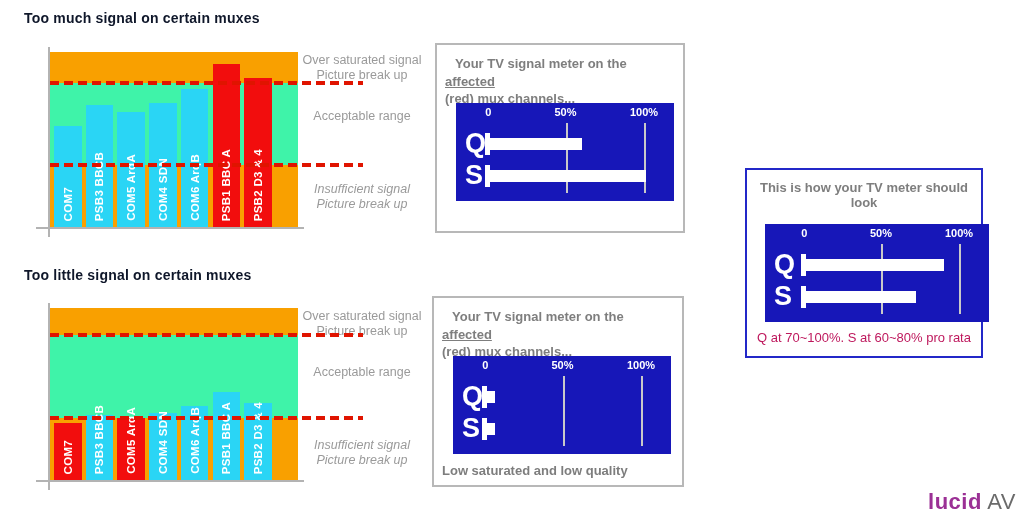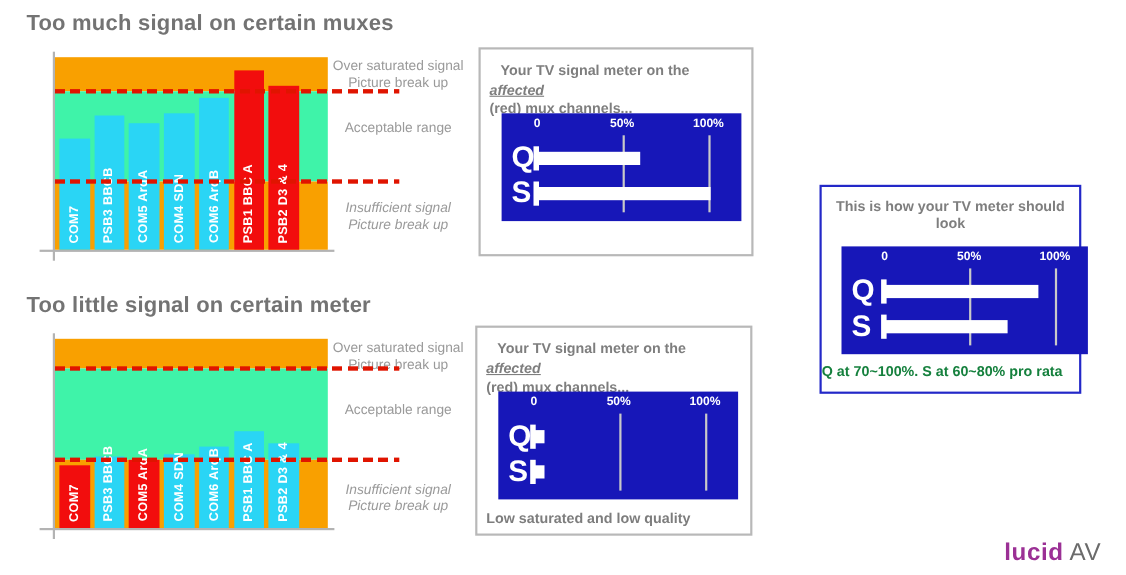--- a/index.html
+++ b/index.html
@@ -1,20 +1,20 @@
 <!DOCTYPE html>
 <html><head>
 <meta charset="utf-8">
 <style>
   html,body{margin:0;padding:0;background:#fff;}
   .stage{position:relative;width:1024px;height:523px;background:#ffffff;overflow:hidden;
          font-family:"Liberation Sans",sans-serif;}
 
   
-  .chart-title{position:absolute;left:24px;font-size:20px;font-weight:bold;color:#737373;letter-spacing:.2px;}
+  .chart-title{position:absolute;left:24px;font-size:14px;font-weight:bold;color:#0f172a;letter-spacing:.2px;}
 
   
   .chart{position:absolute;left:0;width:1024px;}
   .plot{position:absolute;left:50px;width:248px;overflow:visible;}
   .zone{position:absolute;left:0;right:0;}
   .zone-over{background:#F9A000;}
   .zone-ok{background:#3FF3A9;}
   .zone-under{background:#F9A000;}
   .c1 .plot{height:175px;}
   .c1 .zone-over{top:0;height:31px;}
@@ -48,27 +48,27 @@
   .zl-acc{top:57px;}
   .zl-ins{top:130px;font-style:italic;}
 
   
   .panel{position:absolute;background:#ffffff;box-sizing:border-box;}
   .panel-gray{border:2px solid #b8b8b8;}
   .panel-blue{border:2px solid #2328C8;}
   .panel-header{position:absolute;top:10px;left:8px;right:8px;color:#7e7e7e;
                 font-size:13px;font-weight:bold;line-height:17.5px;}
   .ph-line1{text-indent:10px;}
-  .em-affected{font-style:italic;text-decoration:underline;}
+  .em-affected{text-decoration:underline;}
   .panel-header-center{position:absolute;top:10px;left:6px;right:6px;text-align:center;
                 color:#7e7e7e;font-size:13px;font-weight:bold;}
   .panel-caption{position:absolute;left:8px;bottom:7px;color:#7d7d7d;
                  font-size:13px;font-weight:bold;}
-  .panel-caption-center{position:absolute;left:0;right:0;bottom:11px;text-align:left;
-                 color:#15803d;font-size:13px;font-weight:bold;}
+  .panel-caption-center{position:absolute;left:0;right:0;bottom:11px;text-align:center;
+                 color:#be185d;font-size:13px;font-weight:normal;}
 
   
   .bluebox{position:absolute;background:#1717B8;}
   .bb-mid{left:19px;top:58px;width:218px;height:98px;}
   .bb-ref{left:18px;top:54px;width:224px;height:98px;}
   .scale{position:absolute;top:0;bottom:0;}
   .bb-mid .scale{left:31px;right:30px;}
   .bb-ref .scale{left:38px;right:30px;}
   .tick{position:absolute;top:20px;bottom:8px;width:2px;background:#c9c9c9;}
   .t50{left:50%;}
@@ -81,21 +81,21 @@
   .mrow{position:absolute;left:0;right:0;height:22px;}
   .mrow-q{top:30px;}
   .mrow-s{top:62px;}
   .cap{position:absolute;left:-2px;top:0;width:5px;height:22px;background:#ffffff;}
   .mbar{position:absolute;left:2px;top:5px;height:12px;background:#ffffff;}
   .mletter{position:absolute;color:#ffffff;font-size:27px;font-weight:bold;line-height:27px;}
   .lq{top:27px;left:9px;}
   .ls{top:59px;left:9px;}
 
   
-  .logo{position:absolute;right:23px;bottom:8px;font-size:22px;letter-spacing:.5px;}
+  .logo{position:absolute;right:8px;bottom:8px;font-size:22px;letter-spacing:.5px;}
   .logo-name{color:#9B3095;font-weight:600;}
   .logo-suffix{color:#6b6b6b;font-weight:400;}
 </style>
 </head>
 <body>
 
 <div class="stage">
 
   <div class="chart-title" style="top:10px;">Too much signal on certain muxes</div>
 
@@ -138,21 +138,21 @@
         <span>Picture break up</span>
       </div>
       <div class="zl zl-acc">Acceptable range</div>
       <div class="zl zl-ins">
         <span>Insufficient signal</span><br>
         <span>Picture break up</span>
       </div>
     </div>
   </div>
 
-  <div class="chart-title" style="top:267px;">Too little signal on certain meter</div>
+  <div class="chart-title" style="top:267px;">Too little signal on certain muxes</div>
 
   <div class="chart c2" style="top:308px;">
     <div class="yaxis"></div>
     <div class="xaxis"></div>
     <div class="plot">
       <div class="zone zone-over"></div>
       <div class="zone zone-ok"></div>
       <div class="zone zone-under"></div>
       <div class="bars">
           <div class="bar" style="left: 4px; height: 33%; background: rgb(242, 13, 13);">

